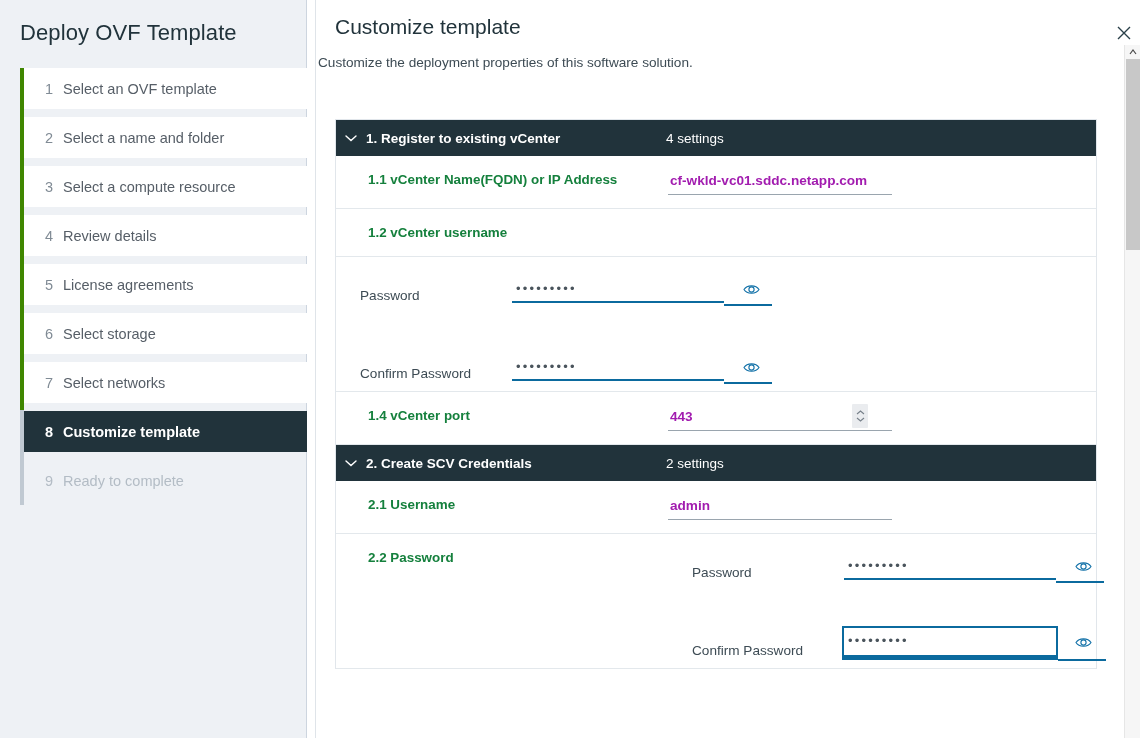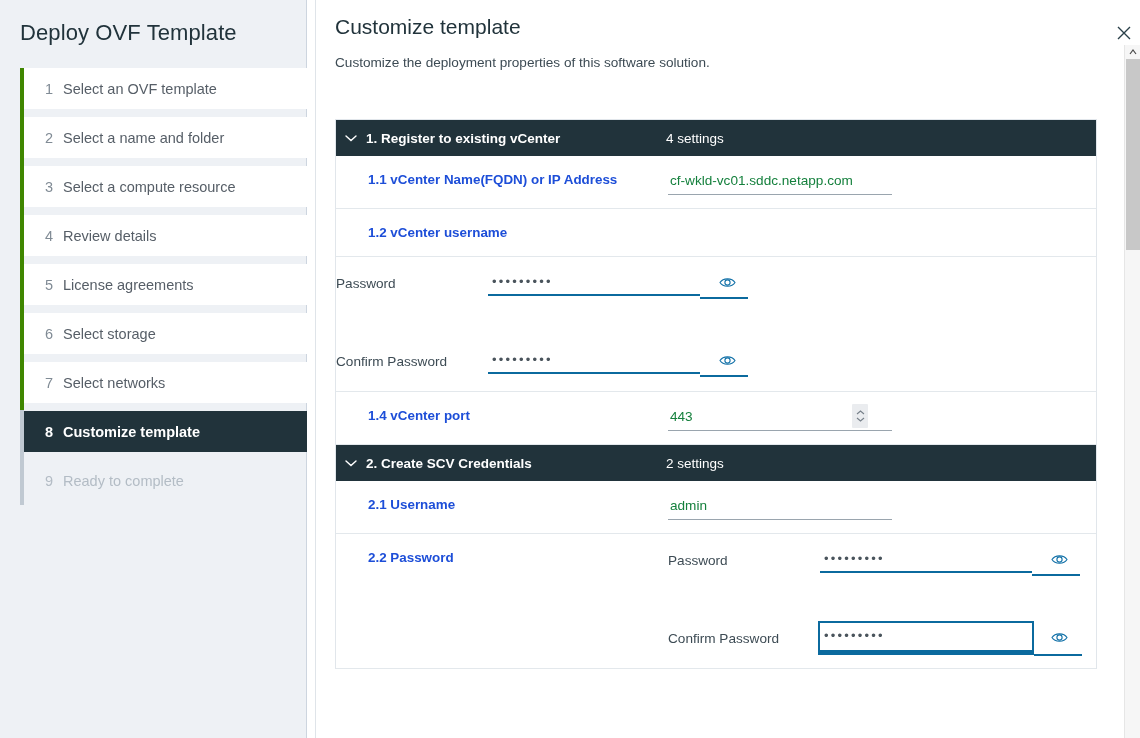--- a/index.html
+++ b/index.html
@@ -72,21 +72,21 @@
   .main {
     position: absolute; left: 308px; top: 0;
     width: 832px; height: 738px;
     background: #ffffff;
   }
   .page-title {
     position: absolute; left: 27px; top: 15px;
     font-size: 21px; color: #21333b; font-weight: 400;
   }
   .page-sub {
-    position: absolute; left: 27px; top: 55px;
+    position: absolute; left: 10px; top: 55px;
     font-size: 13.6px; color: #3d4b54;
   }
   .close-btn {
     position: absolute; left: 803px; top: 20px;
     width: 26px; height: 26px;
     display: flex; align-items: center; justify-content: center;
     cursor: pointer;
   }
   .close-btn svg { display: block; }
 
@@ -121,58 +121,60 @@
 
   .row {
     display: flex;
     border-bottom: 1px solid #e3e8ec;
     background: #fff;
   }
   .row .rlabel {
     width: 332px;
     padding: 16px 0 16px 32px;
     font-size: 13.4px;
-    color: #1d4ed8;
+    color: #15803d;
     font-weight: 600;
   }
   .row .rfield {
     flex: 1;
     padding: 13px 0 13px 0;
   }
 
   
   .txt-input {
     width: 224px;
     height: 26px;
     border: none;
     border-bottom: 1px solid #9aa5ae;
     background: transparent;
     font-family: "Liberation Sans", sans-serif;
     font-size: 13.6px;
-    color: #15803d;
+    color: #a21caf;
     padding: 0 2px 3px 2px;
     outline: none;
+    font-weight: bold;
   }
   .num-wrap { position: relative; width: 224px; }
   .num-wrap .txt-input { width: 224px; }
   .spinner {
     position: absolute; right: 24px; top: -1px;
     width: 16px; height: 24px;
     background: #eaecef;
     display: flex; flex-direction: column;
     align-items: center; justify-content: center;
     border-radius: 1px;
     cursor: pointer;
   }
   .spinner svg { display: block; }
 
   
   .pw-row {
-    display: flex; align-items: center;
+    display: flex; align-items: flex-end;
     height: 40px;
+    margin-left: 24px;
   }
   .pw-spacer { height: 38px; }
   .pw-label {
     width: 152px;
     font-size: 13.6px;
     color: #3d4b54;
   }
   .pw-field-wrap { position: relative; width: 212px; }
   .pw-input {
     width: 212px; height: 26px;

